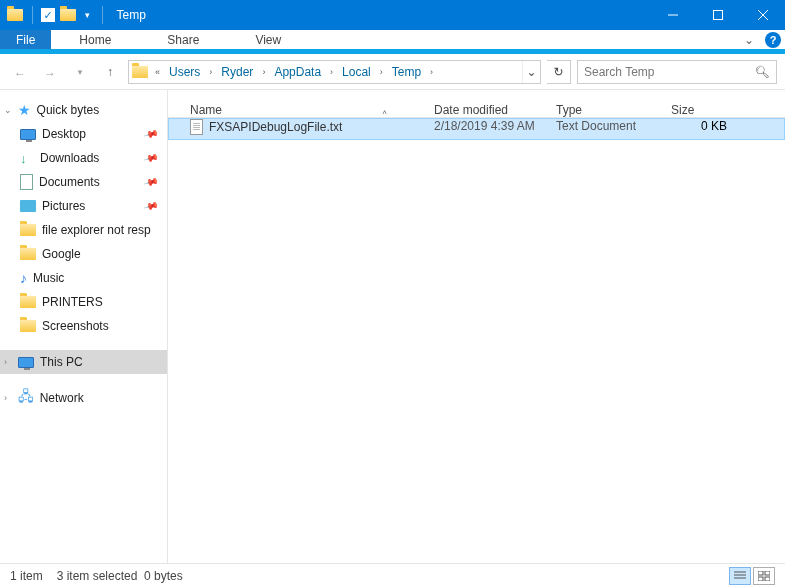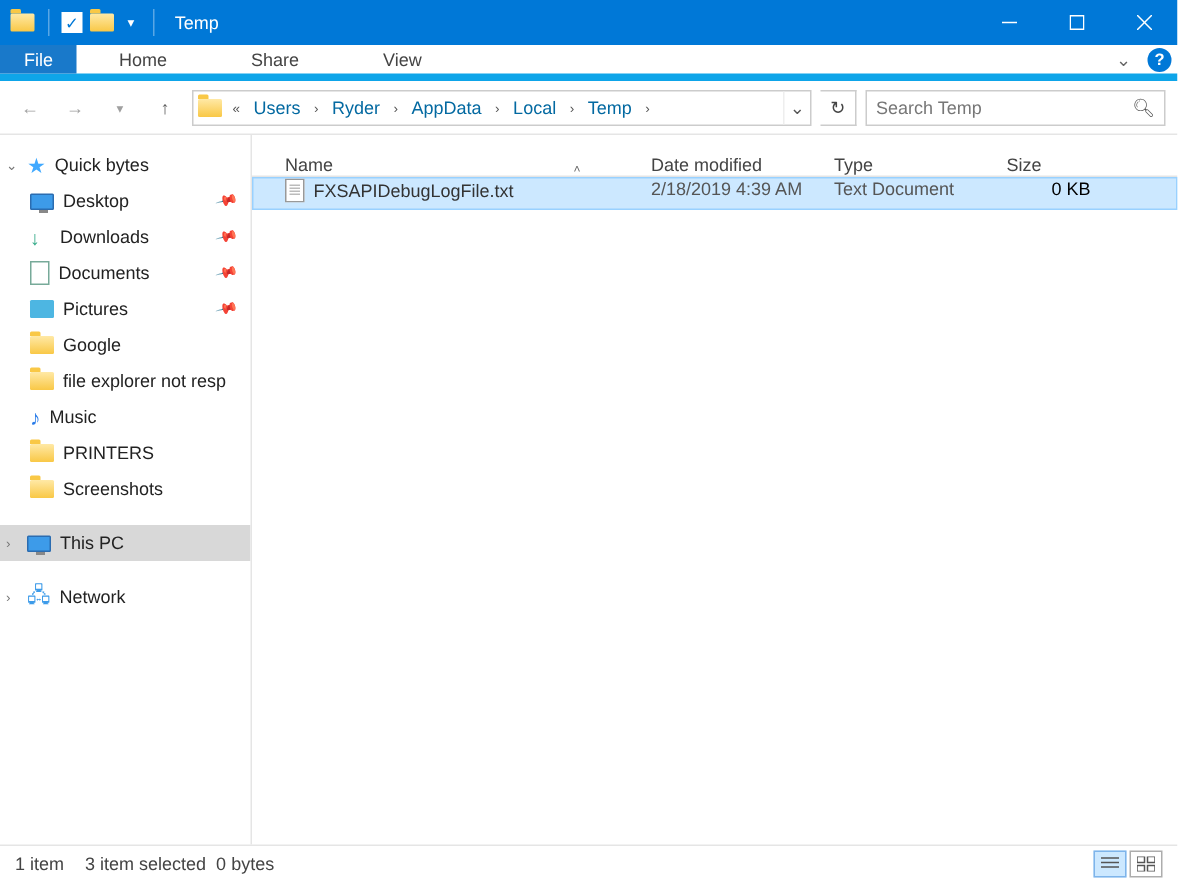--- a/index.html
+++ b/index.html
@@ -183,25 +183,25 @@
         <span>Documents</span>
         <span class="pin">📌</span>
       </div>
     <div class="side-item l2">
         <span class="ic-pic"></span>
         <span>Pictures</span>
         <span class="pin">📌</span>
       </div>
     <div class="side-item l2">
         <span class="ic-folder"></span>
+        <span>file explorer not resp</span>
+      </div>
+    <div class="side-item l2">
+        <span class="ic-folder"></span>
         <span>Google</span>
-      </div>
-    <div class="side-item l2">
-        <span class="ic-folder"></span>
-        <span>file explorer not resp</span>
       </div>
     <div class="side-item l2">
         <span class="ic-music">♪</span>
         <span>Music</span>
       </div>
     <div class="side-item l2">
         <span class="ic-folder"></span>
         <span>PRINTERS</span>
       </div>
     <div class="side-item l2">

